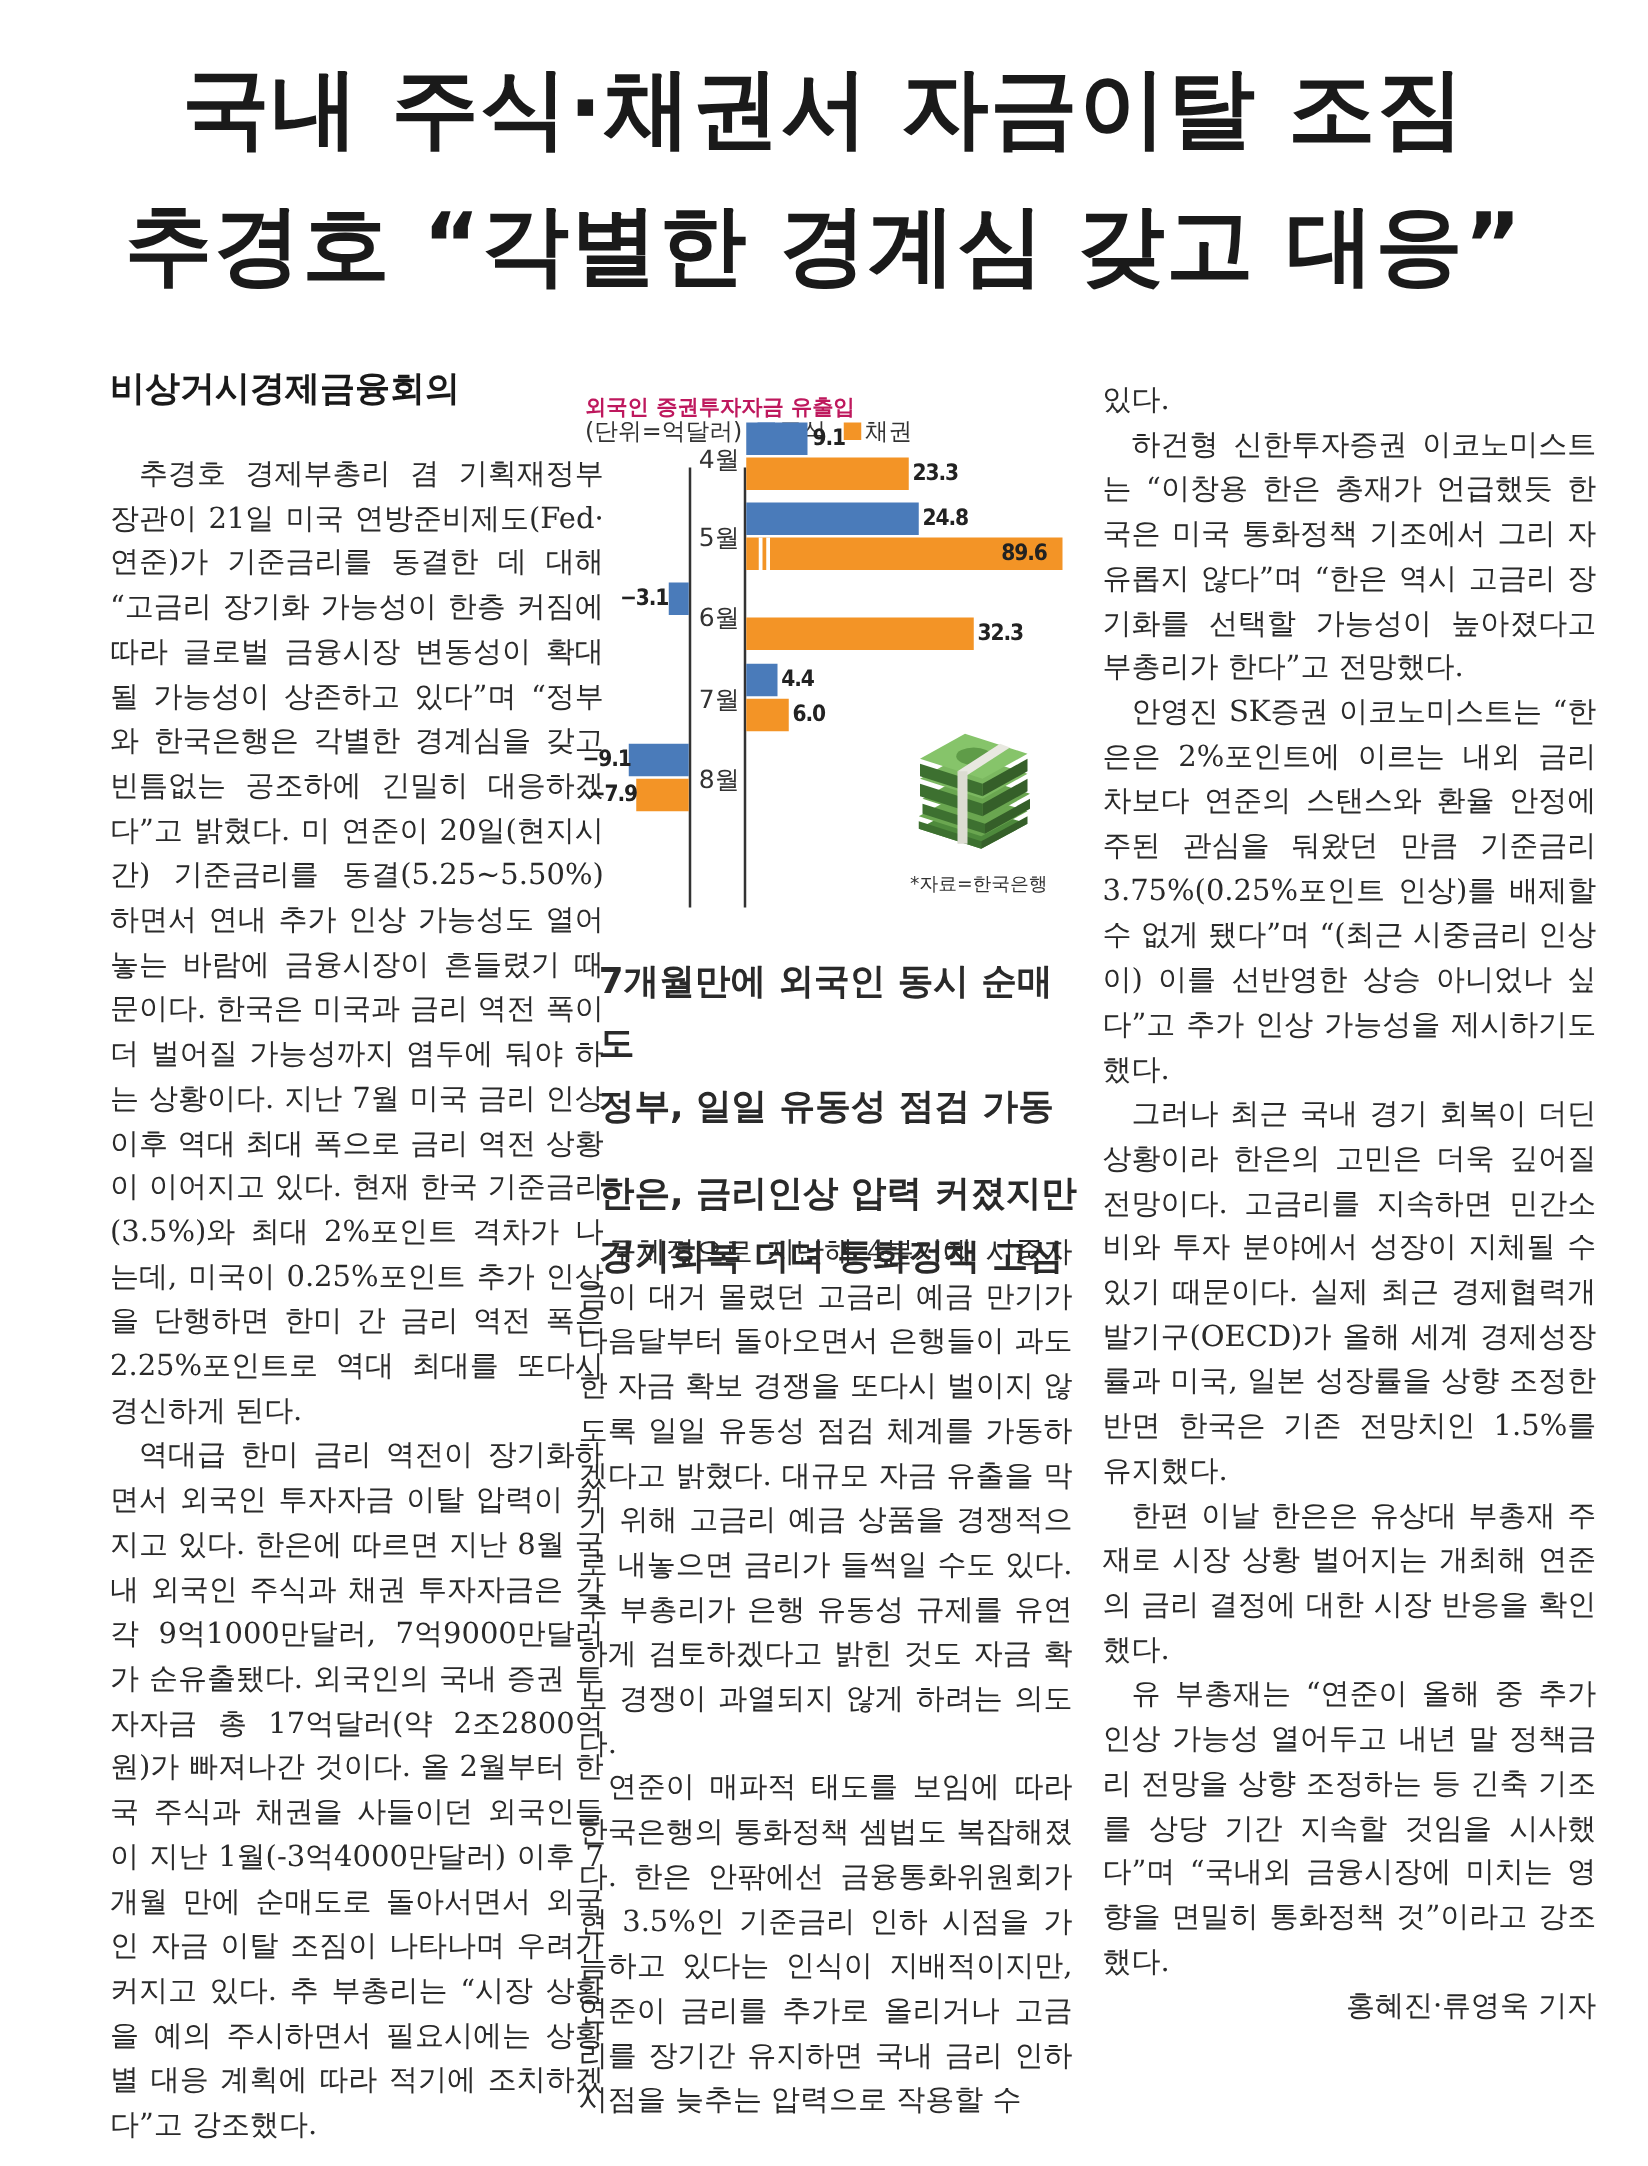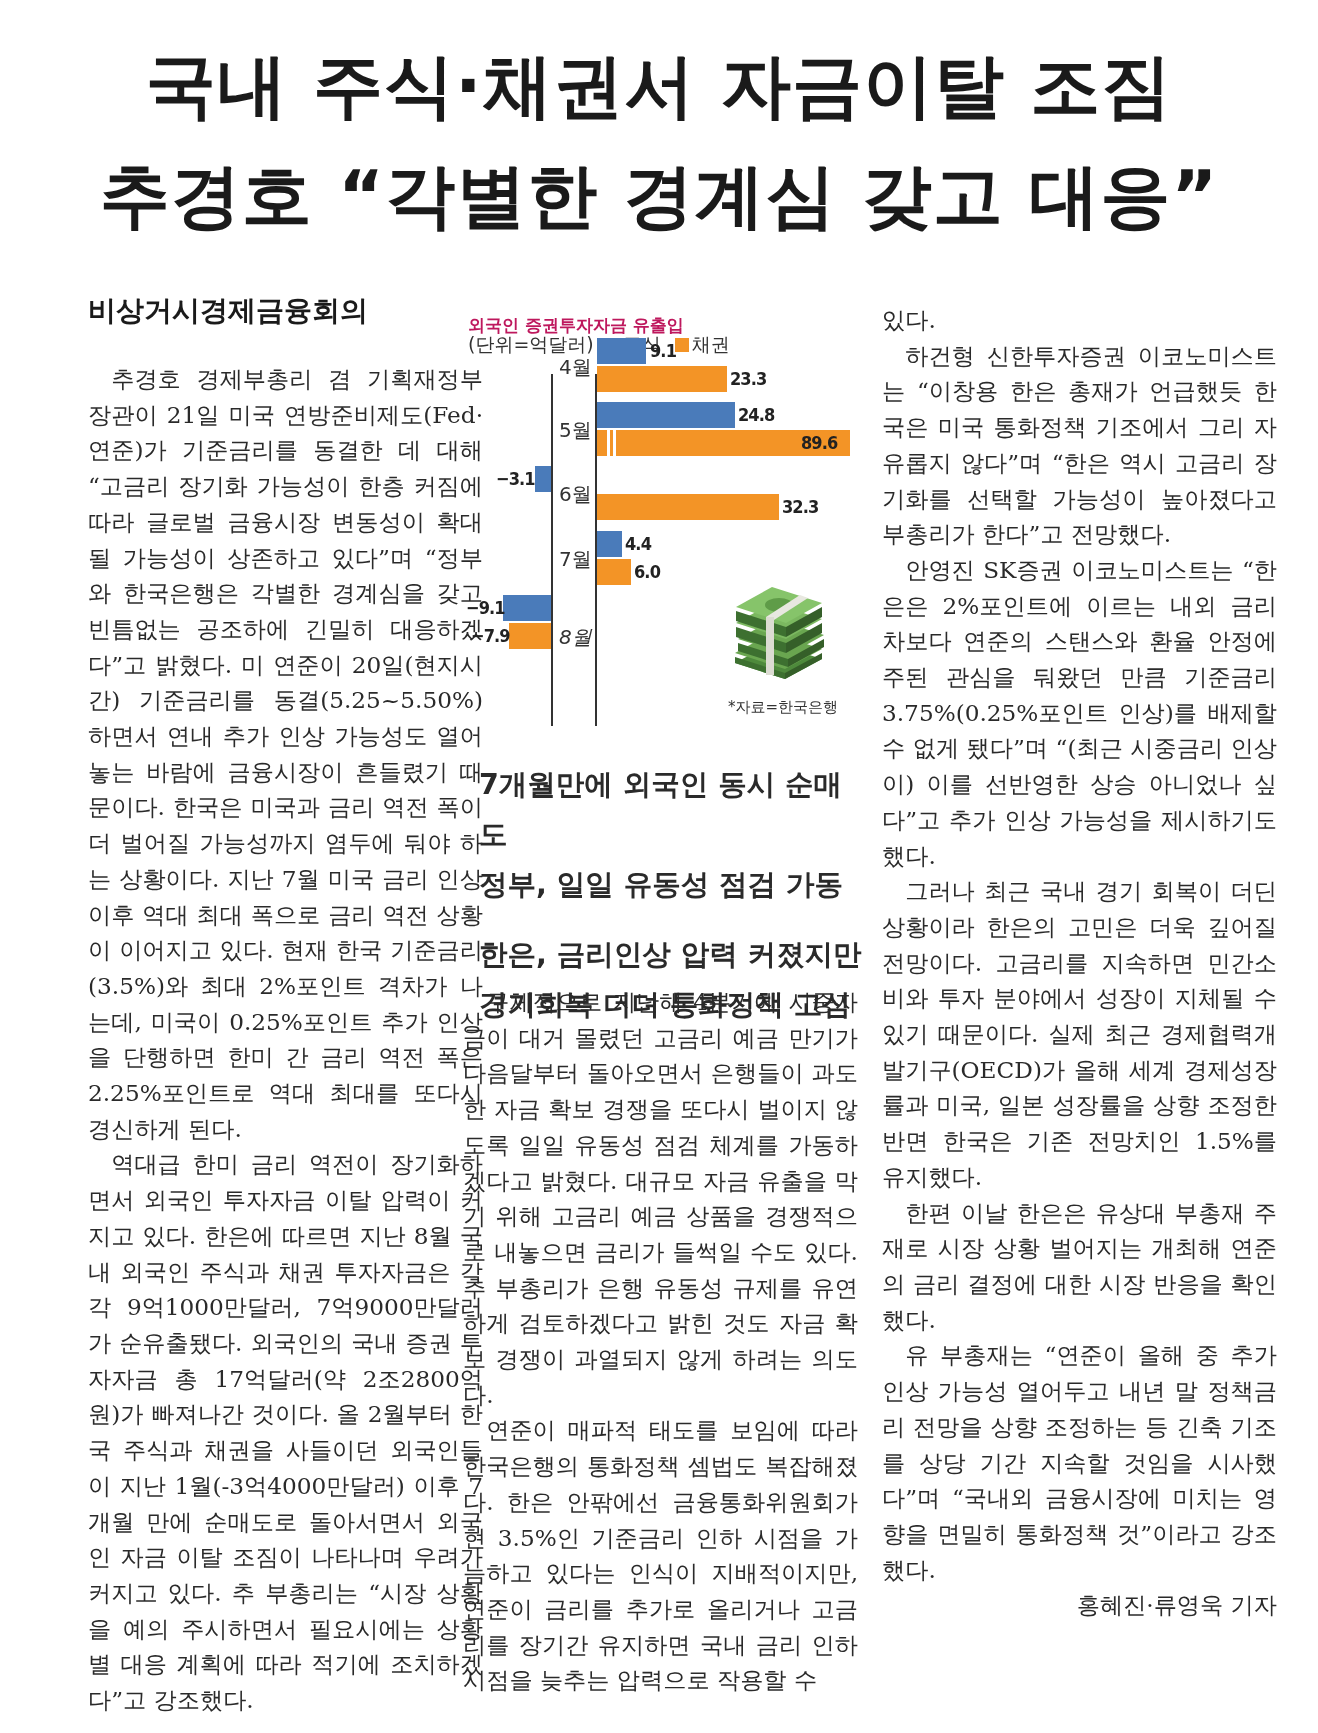--- a/index.html
+++ b/index.html
@@ -87,21 +87,21 @@
   <div class="val" style="left:33px;top:172px;">−3.1</div>
   <div class="bar bond" style="left:134px;top:198px;width:182px;"></div>
   <div class="val" style="left:319px;top:200px;">32.3</div>
 
   <div class="mon" style="top:250px;">7월</div>
   <div class="bar stock" style="left:134px;top:235px;width:25px;"></div>
   <div class="val" style="left:162px;top:237px;">4.4</div>
   <div class="bar bond" style="left:134px;top:263px;width:34px;"></div>
   <div class="val" style="left:171px;top:265px;">6.0</div>
 
-  <div class="mon" style="top:328px;font-style:italic;">8월</div>
+  <div class="mon" style="top:314px;">8월</div>
   <div class="bar stock" style="left:40px;top:299px;width:48px;"></div>
   <div class="val" style="left:3px;top:301px;">−9.1</div>
   <div class="bar bond" style="left:46px;top:327px;width:42px;"></div>
   <div class="val" style="left:8px;top:329px;">−7.9</div>
 
   <svg class="money" viewBox="0 0 95 100">
     <g>
       <polygon points="5,82 55,98 92,78 42,62" fill="#4e8a3c"></polygon>
       <polygon points="5,72 55,88 92,68 42,52" fill="#6aa650"></polygon>
       <polygon points="5,76 55,92 55,98 5,82" fill="#3d7030"></polygon>

